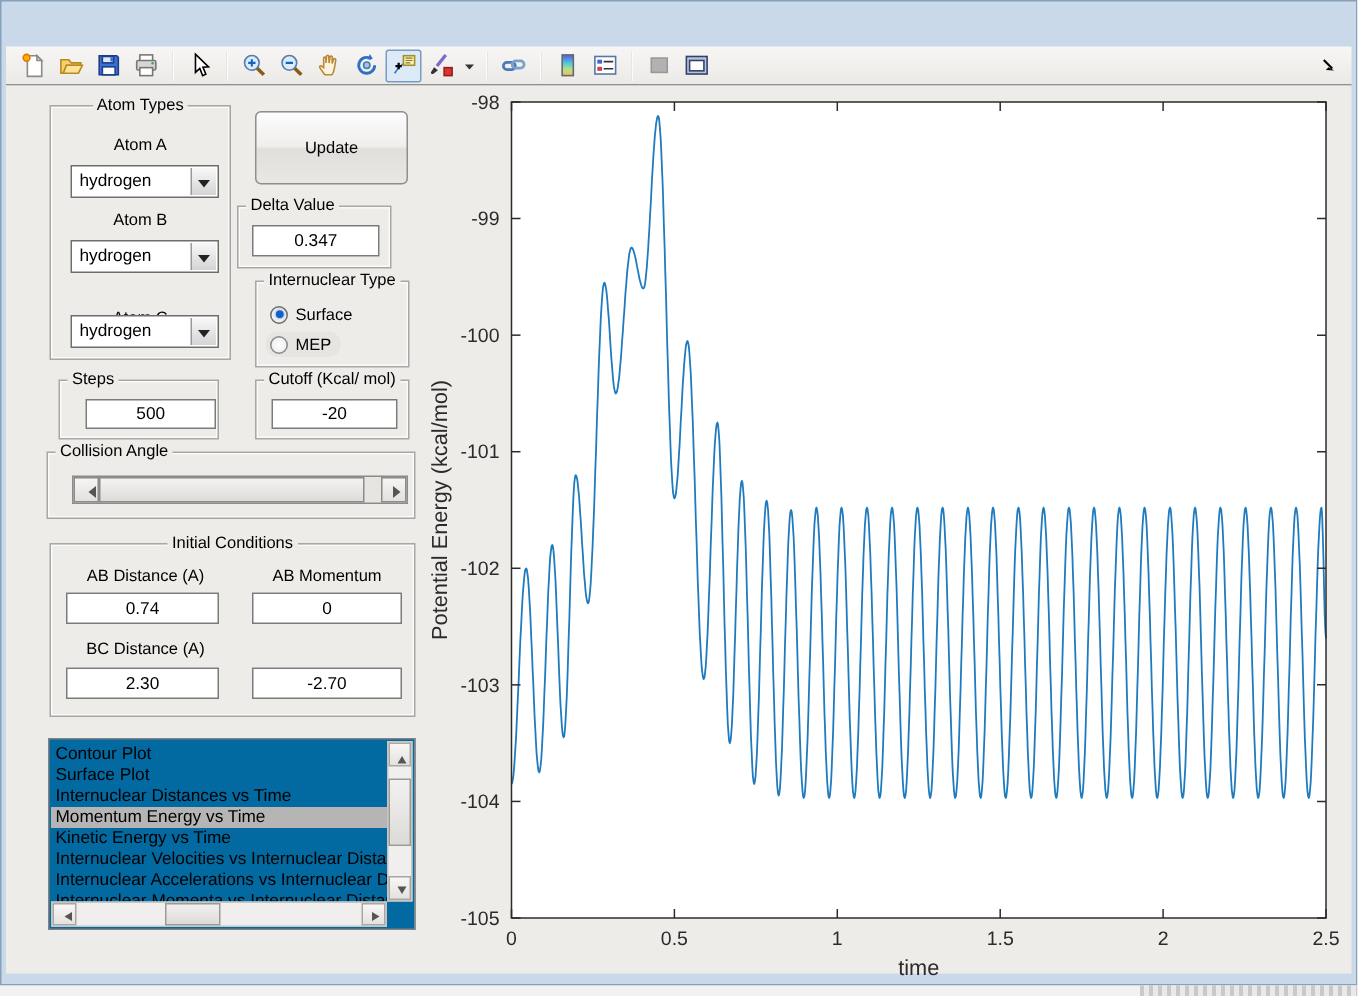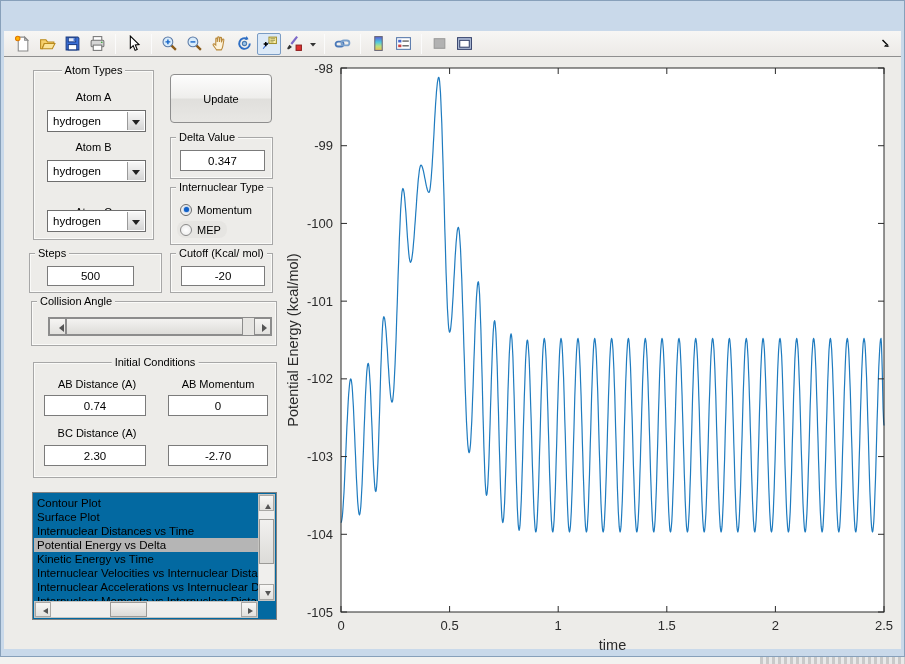--- a/index.html
+++ b/index.html
@@ -263,38 +263,38 @@
     </div>
     <span class="ctl-label" style="left:0;right:0;top:135px;">Atom C</span>
     <div class="dd" style="left:13px;top:139px;width:99px;">
       <span class="dd-text">hydrogen</span>
       <span class="dd-btn"></span>
     </div>
   </div>
 
   <div class="push-btn" style="left:170px;top:74px;width:102px;height:49px;">Update</div>
 
-  <div class="panel" style="left:170px;top:137px;width:103px;height:42px;">
+  <div class="panel" style="left:158px;top:137px;width:103px;height:42px;">
     <span class="panel-title left">Delta Value</span>
     <div class="edit" style="left:9px;top:12px;width:85px;height:21px;">0.347</div>
   </div>
 
   <div class="panel" style="left:170px;top:187px;width:103px;height:58px;">
     <span class="panel-title left">Internuclear Type</span>
     <div class="radio-row" style="left:6px;top:13px;">
       <span class="radio on" id="radio-0"></span>
-      <span class="radio-label">Momentum</span>
+      <span class="radio-label">Surface</span>
     </div>
     <div class="radio-row pill" style="left:6px;top:33px;">
       <span class="radio" id="radio-1"></span>
       <span class="radio-label">MEP</span>
     </div>
   </div>
 
-  <div class="panel" style="left:29px;top:253px;width:133px;height:40px;">
+  <div class="panel" style="left:39px;top:253px;width:107px;height:40px;">
     <span class="panel-title left">Steps</span>
     <div class="edit" style="left:17px;top:12px;width:87px;height:20px;">500</div>
   </div>
 
   <div class="panel" style="left:170px;top:253px;width:103px;height:40px;">
     <span class="panel-title left">Cutoff (Kcal/ mol)</span>
     <div class="edit" style="left:10px;top:12px;width:84px;height:20px;">-20</div>
   </div>
 
   <div class="panel" style="left:31px;top:301px;width:246px;height:45px;">
@@ -316,21 +316,21 @@
     <span class="ctl-label" style="left:132px;top:64px;width:104px;margin-top:25px;">BC Momentum</span>
     <div class="edit" style="left:10px;top:82px;width:102px;height:21px;">2.30</div>
     <div class="edit" style="left:134px;top:82px;width:100px;height:21px;">-2.70</div>
   </div>
 
   <div class="listbox" style="left:32px;top:492px;width:245px;height:128px;">
     <div class="lb-items" id="lb-items">
         <div class="lb-row" style="top: 2px;">Contour Plot</div>
         <div class="lb-row" style="top: 30px;">Internuclear Distances vs Time</div>
         <div class="lb-row" style="top: 16px;">Surface Plot</div>
-        <div class="lb-row selected" style="top: 44px;">Potential Energy vs Delta</div>
+        <div class="lb-row selected" style="top: 44px;">Momentum Energy vs Time</div>
         <div class="lb-row" style="top: 58px;">Kinetic Energy vs Time</div>
         <div class="lb-row" style="top: 72px;">Internuclear Velocities vs Internuclear Distance</div>
         <div class="lb-row" style="top: 86px;">Internuclear Accelerations vs Internuclear Dista</div>
         <div class="lb-row" style="top: 100px;">Internuclear Momenta vs Internuclear Distance</div>
       </div>
 
     <div class="sb" style="right:1px;top:1px;width:17px;bottom:18px;">
       <span class="sb-btn" style="left:0;right:0;top:0;height:16px;">
           <span class="tri" style="left:4.5px;top:5px;border-bottom:5px solid #555;"></span>
         </span>

